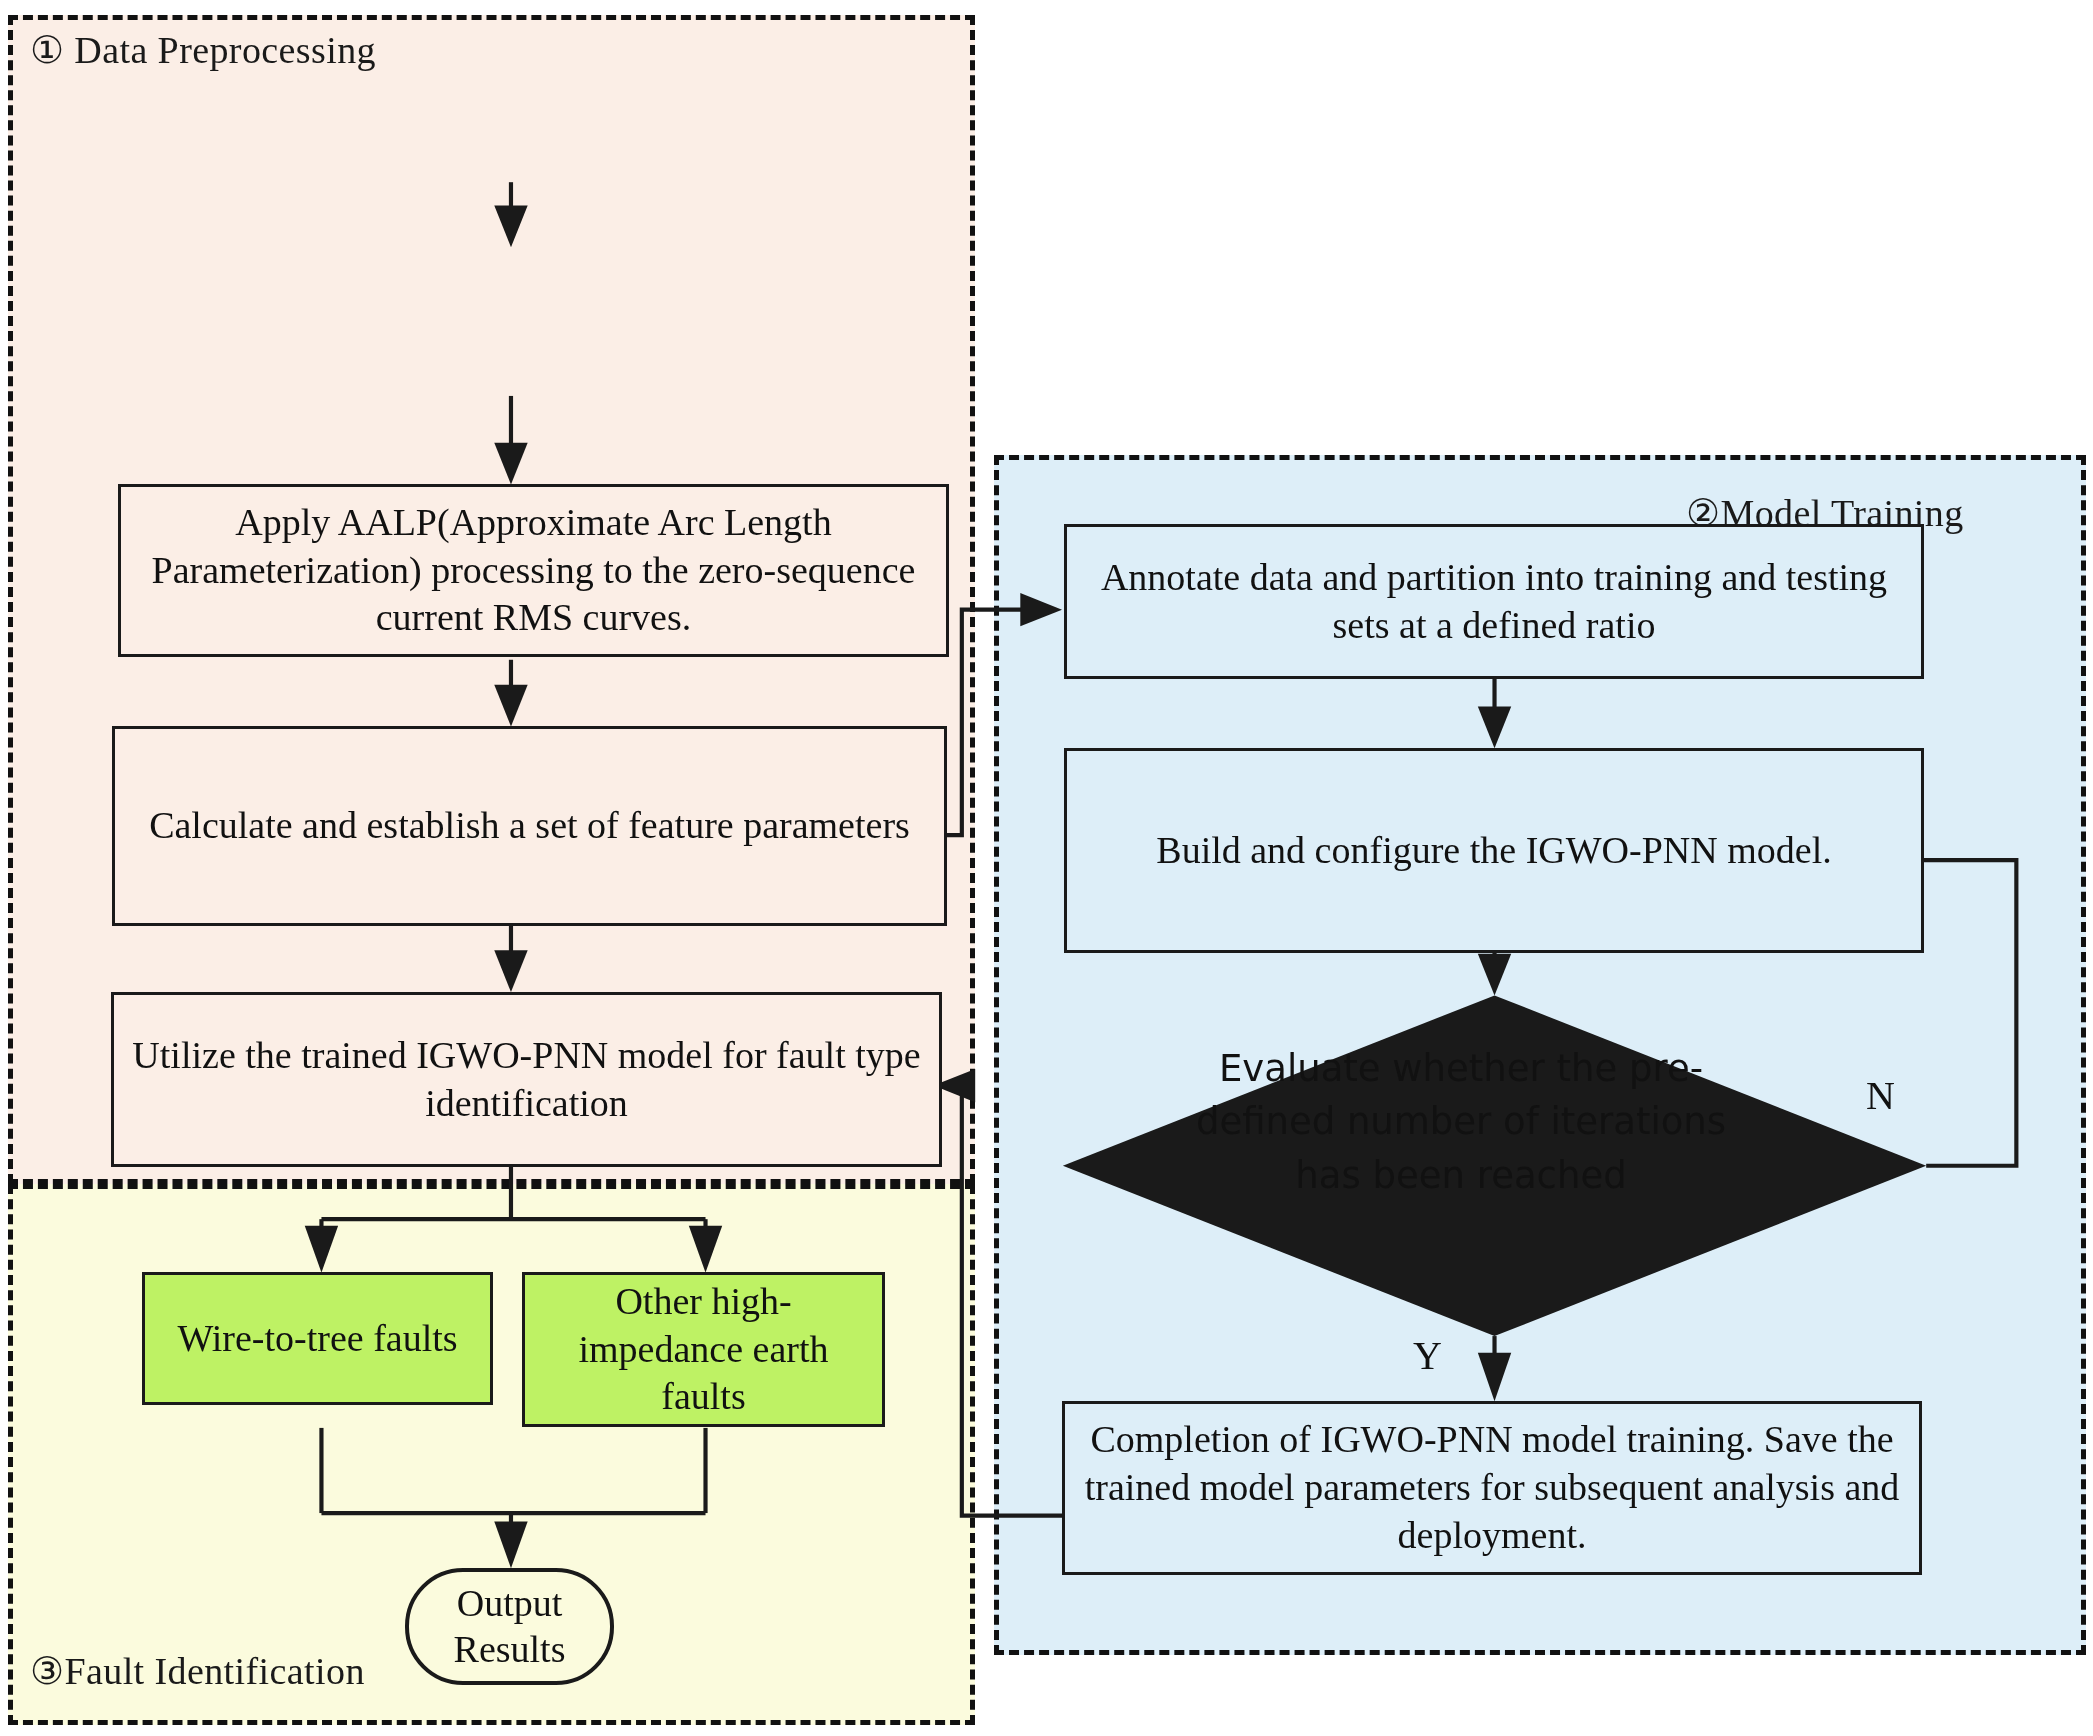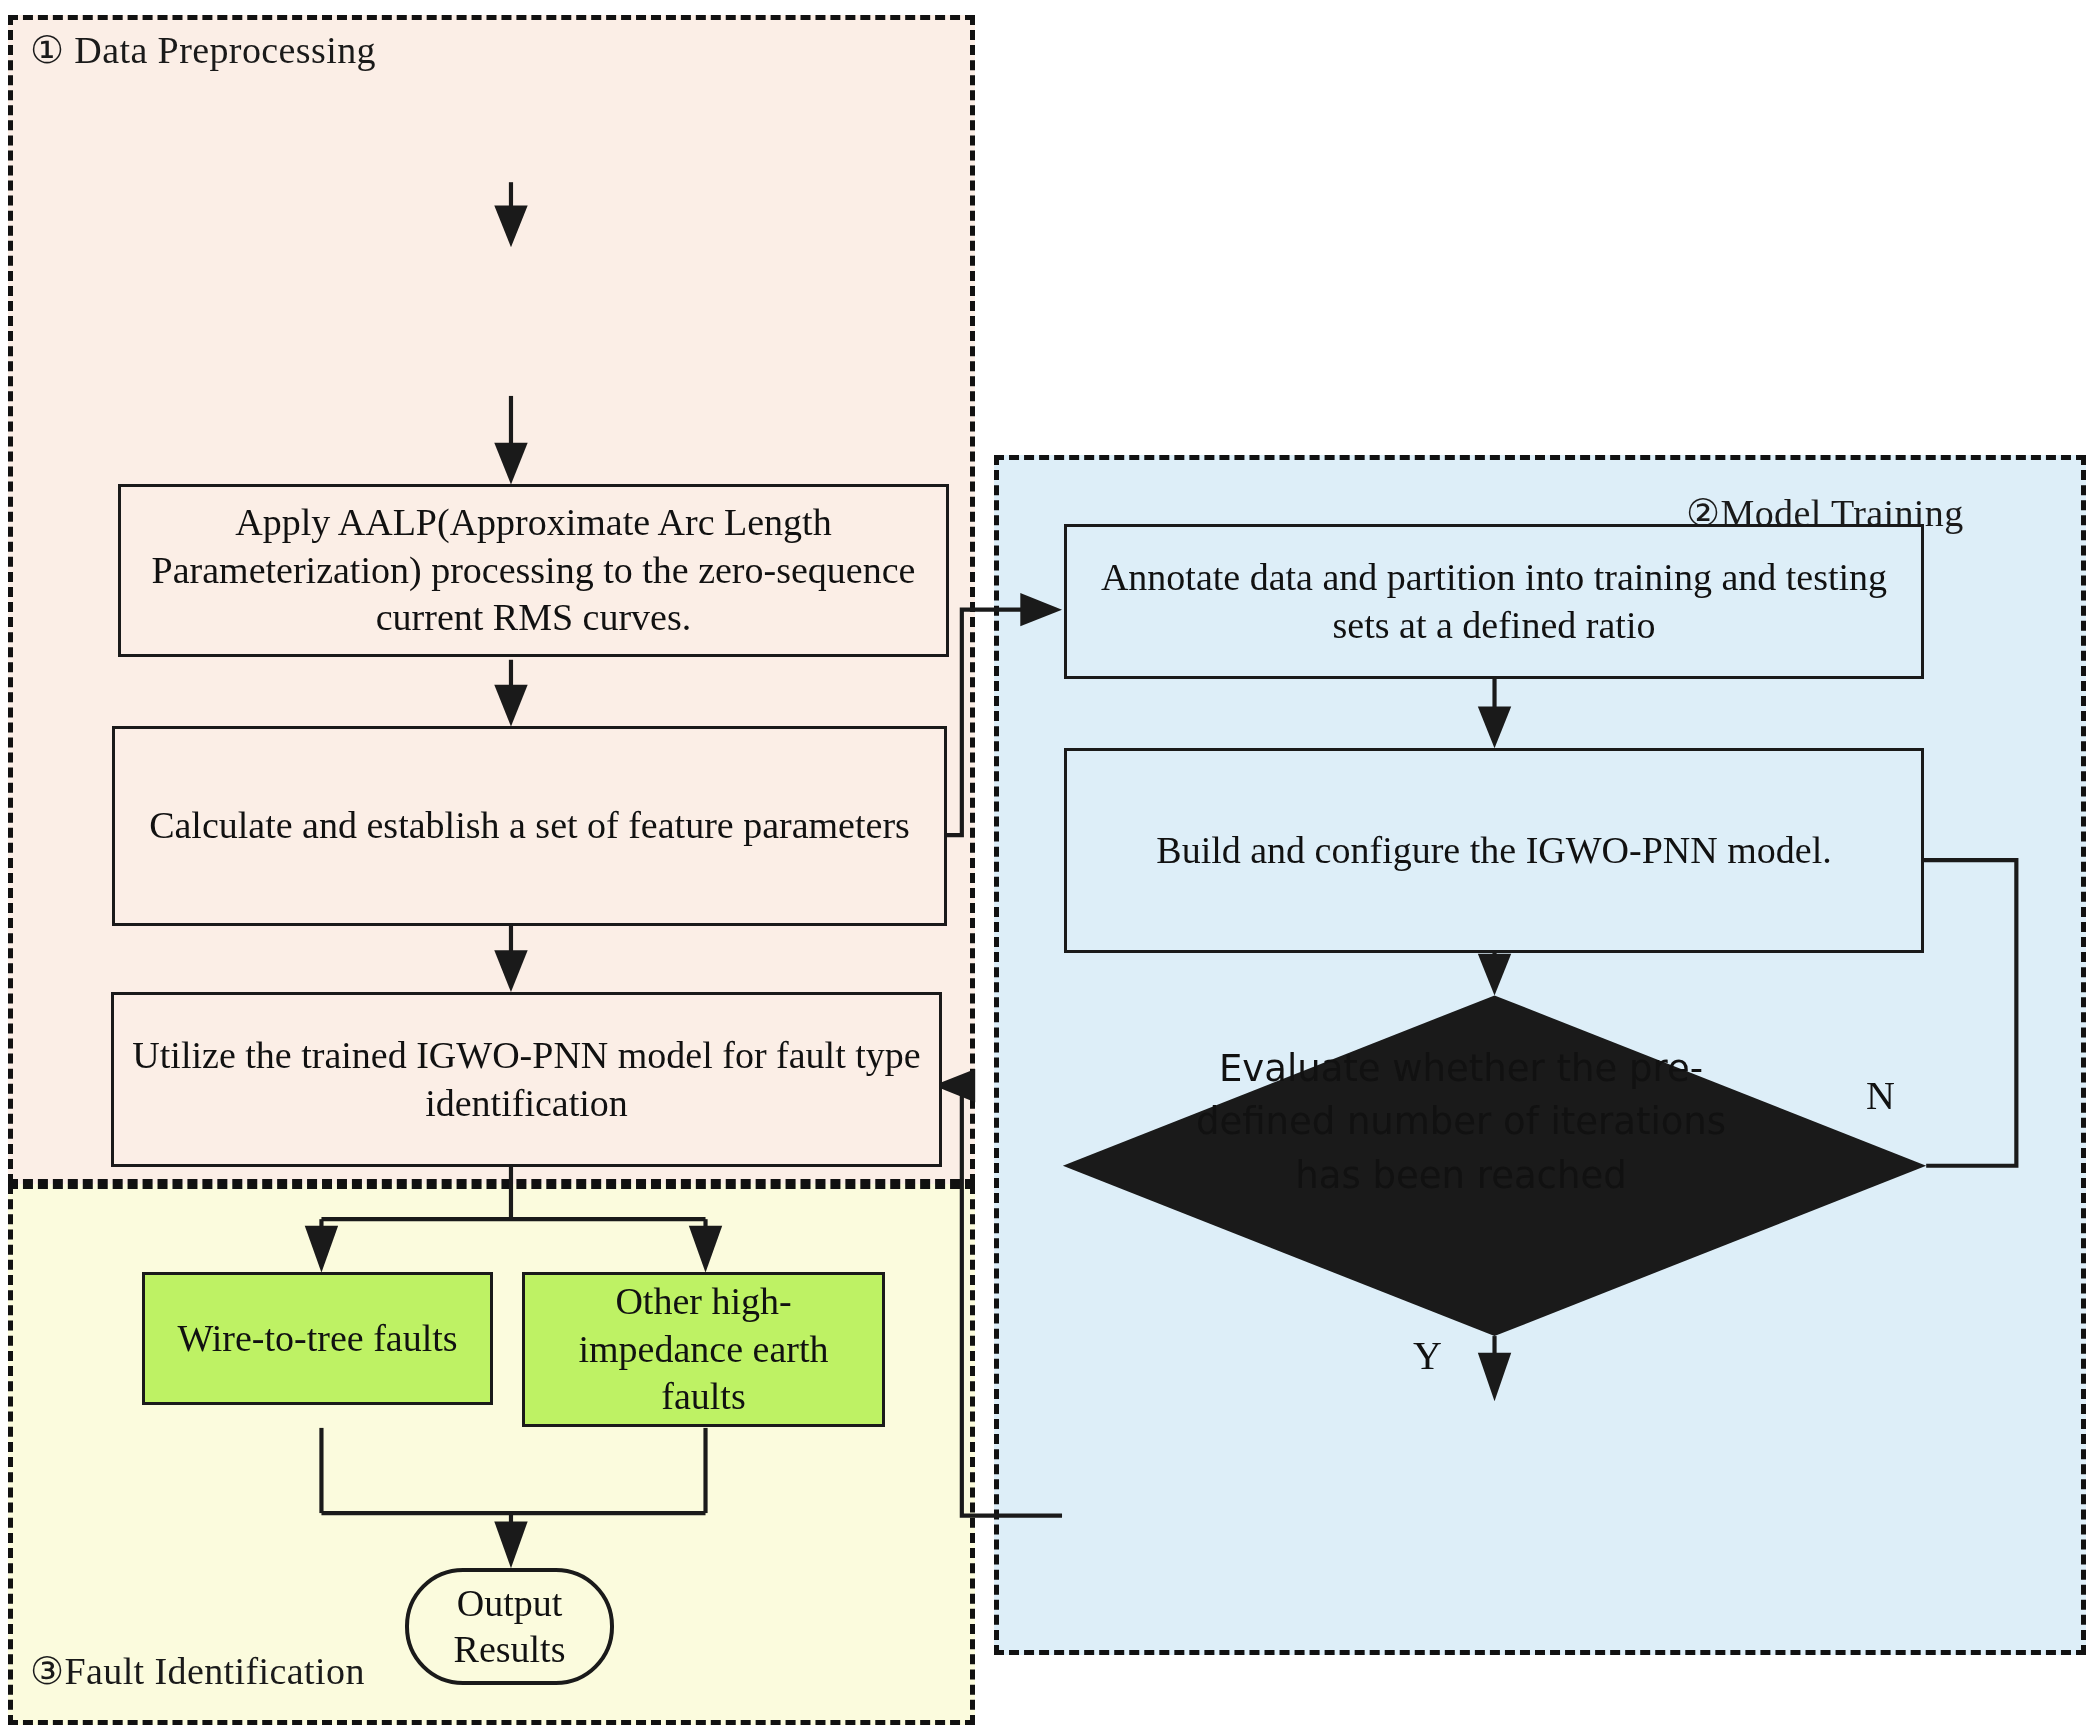--- a/index.html
+++ b/index.html
@@ -166,20 +166,21 @@
   <div class="node pink" style="left:103px; top:992px; width:831px; height:175px;margin-left:8px;">Utilize the trained IGWO-PNN  model for fault type identification</div>
 
   <div class="node blue" style="left:1064px; top:524px; width:860px; height:155px;">Annotate data and partition into training and testing sets at a defined ratio</div>
 
   <div class="node blue" style="left:1064px; top:748px; width:860px; height:205px;">Build and configure the IGWO-PNN model.</div>
 
   <div id="decision-label">Evaluate whether the pre-defined number of iterations has been reached</div>
   <div class="branch-letter" id="branch-n">N</div>
   <div class="branch-letter" id="branch-y">Y</div>
 
+  <div class="node blue" style="left:1062px; top:1401px; width:860px; height:174px;">Completion of IGWO-PNN model training. Save the trained model parameters for subsequent analysis and deployment.</div>
 
   <div class="node yellow" style="left:142px; top:1272px; width:351px; height:133px;">Wire-to-tree faults</div>
 
   <div class="node yellow" style="left:522px; top:1272px; width:363px; height:155px;">Other high-impedance earth faults</div>
 
   <div class="terminator yellow" style="left:405px; top:1568px; width:209px; height:117px; font-size:38px;">Output Results</div>
 
 </div>
 
 

